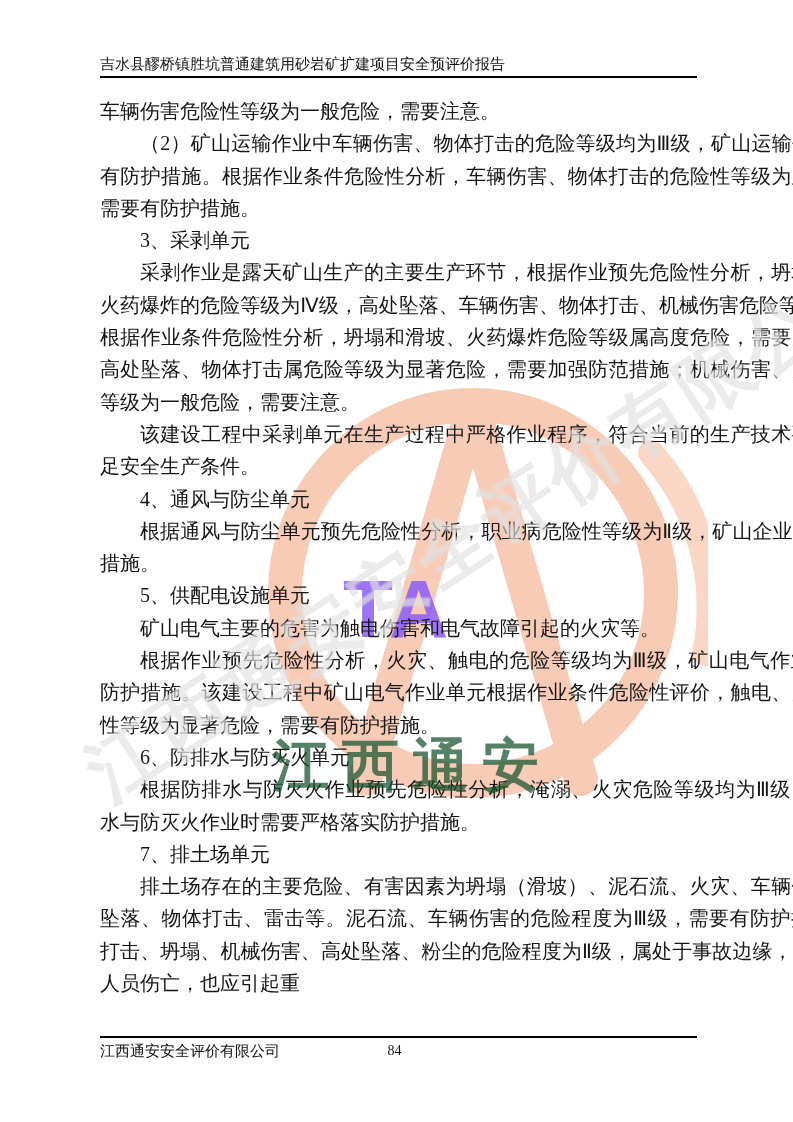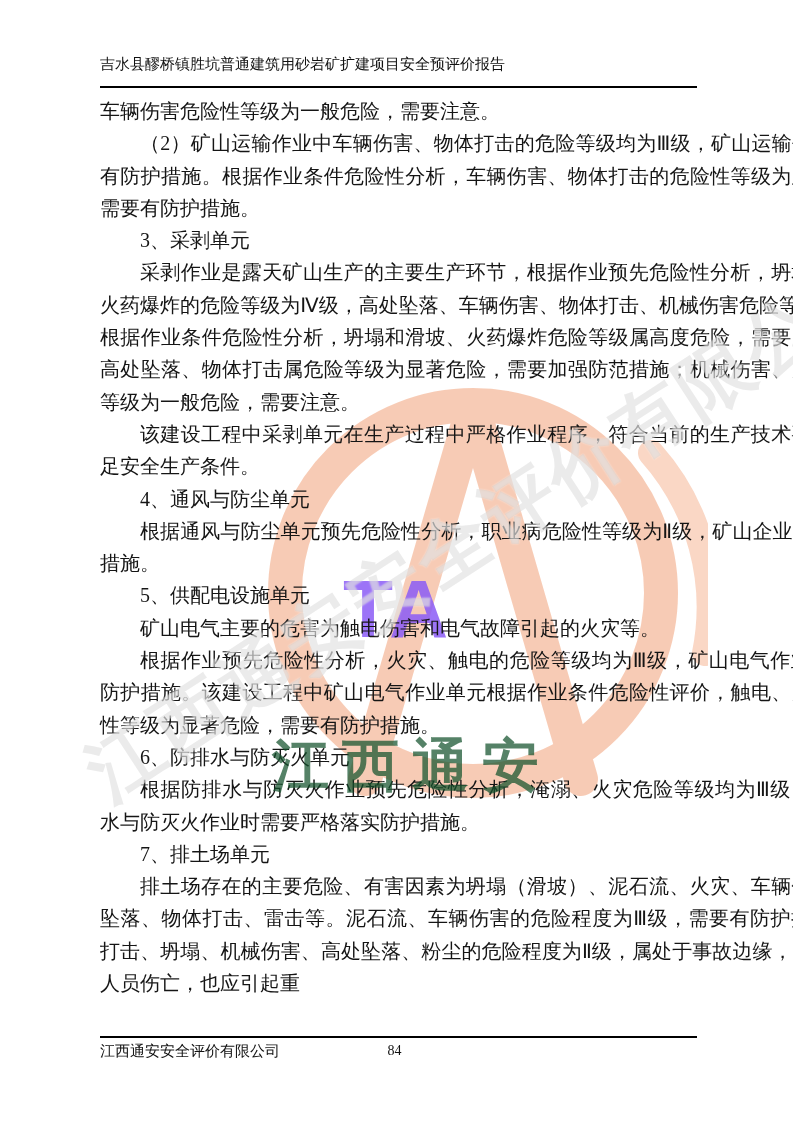--- a/index.html
+++ b/index.html
@@ -9,21 +9,21 @@
     margin:0 auto;
     background:#ffffff;
     overflow:hidden;
     font-family:"Liberation Serif", serif;
     color:#111;
   }
   
   .header{
     position:absolute;left:100px;right:96px;top:54px;
     display:flex;justify-content:space-between;align-items:flex-end;
-    padding-bottom:12px;
+    padding-bottom:2px;
     border-bottom:2px solid #000;
     font-size:15px;line-height:20px;white-space:nowrap;gap:12px;
   }
   .header .ref{font-weight:bold;font-size:16px;}
   
   .content{
     position:absolute;left:100px;right:96px;top:95px;
     font-size:20px;line-height:32.3px;
     text-align:justify;text-justify:inter-character;
     color:#151515;

